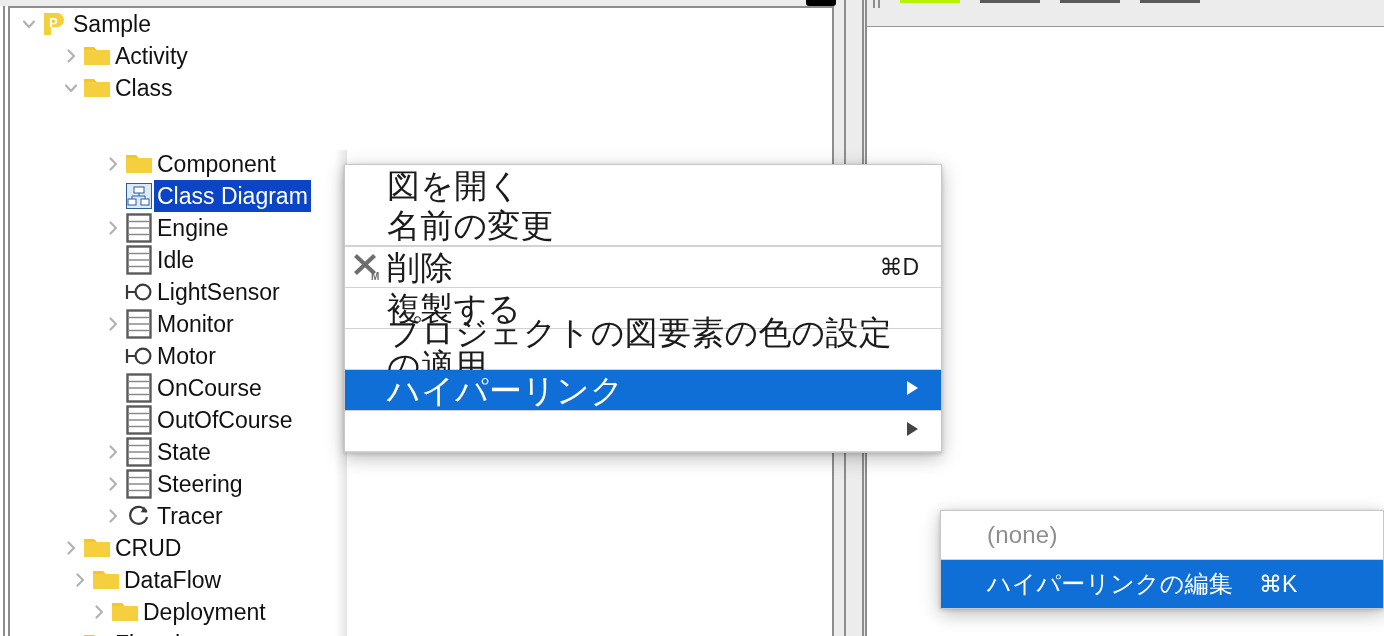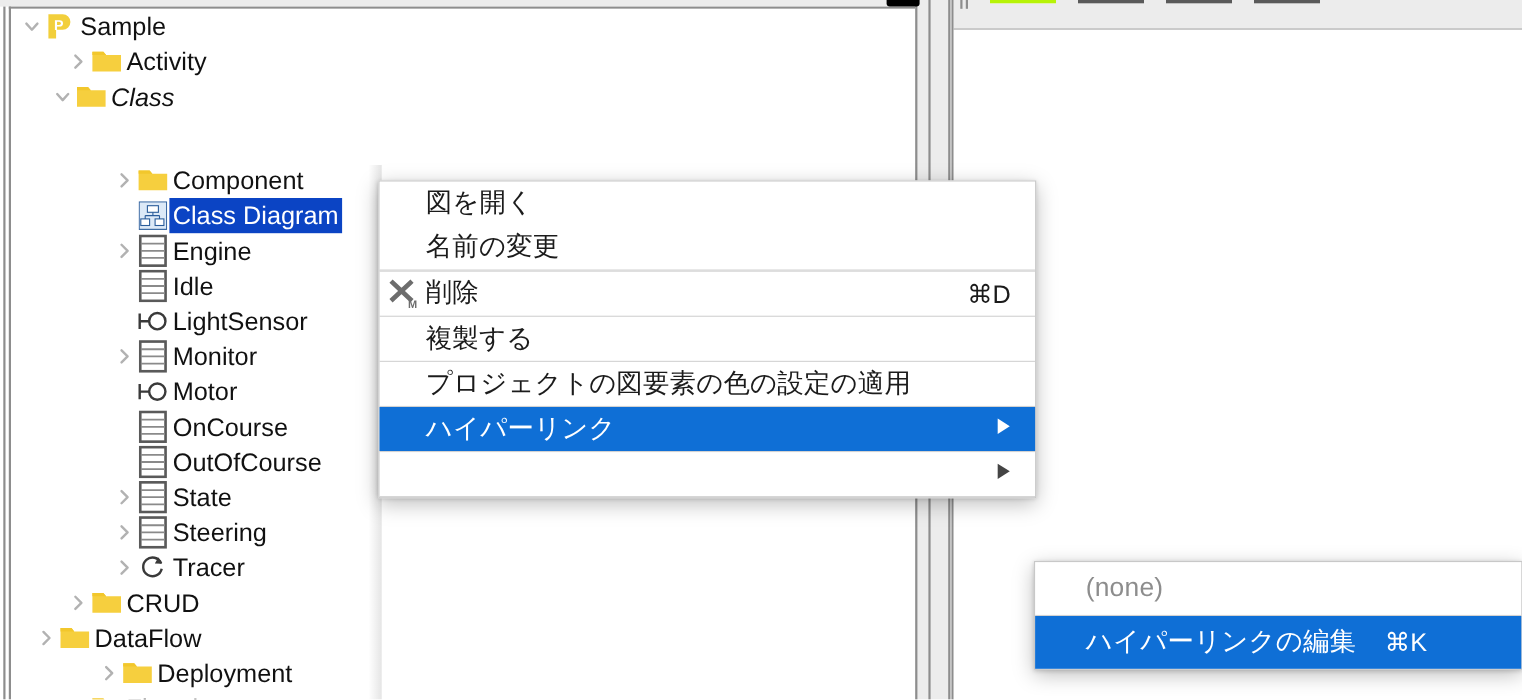--- a/index.html
+++ b/index.html
@@ -79,21 +79,21 @@
     background:#ffffff;
     border:1px solid #c8c8c8;
     box-shadow:0 5px 18px rgba(0,0,0,.26), 0 1px 4px rgba(0,0,0,.18);
     box-sizing:border-box;
     z-index:40;
   }
   .mi{
     position:relative;height:40px;display:flex;align-items:center;
     padding:0 18px 0 42px;box-sizing:border-box;cursor:default;
   }
-  .mi .mtext{font-size:24px;color:#1b1b1b;line-height:1;letter-spacing:.2px;}
+  .mi .mtext{font-size:33px;color:#1b1b1b;line-height:1;letter-spacing:.2px;}
   .mi .maccel{position:absolute;right:22px;font-size:23px;color:#1b1b1b;}
   .mi .msub{position:absolute;right:20px;top:50%;transform:translateY(-50%);}
   .mi .micon{position:absolute;left:8px;top:50%;transform:translateY(-50%);width:28px;height:28px;}
   .mi.hl{background:#0f6fd6;}
   .mi.hl .mtext,.mi.hl .maccel{color:#ffffff;}
   .msep{height:1px;background:#d2d2d2;margin:0;}
 
   
   .sub-menu{
     position:absolute;left:940px;top:510px;width:444px;
@@ -151,21 +151,21 @@
               </span>
             </span>
             <span class="ticon">
               <span style="display: inline-block; line-height: 0;"><svg width="28" height="24" viewBox="0 0 28 24">
                   <path d="M1 3 h10 l2.5 3 H27 v15 H1 Z" fill="#f6cf3e"></path>
                   <path d="M1 3 h10 l2.5 3 H1 Z" fill="#f2c72c"></path>
                 </svg></span>
             </span>
             <span class="tlabel">Activity</span>
           </div>
-          <div class="trow" style="padding-left: 36px; font-style: italic;">
+          <div class="trow" style="padding-left: 50px;">
             <span class="twist">
               <span style="line-height: 0;">
                 <svg width="18" height="18" viewBox="0 0 18 18">
                   <path d="M4 6.5 L9 12 L14 6.5" fill="none" stroke="#b2b2b2" stroke-width="2.2" stroke-linecap="round" stroke-linejoin="round"></path>
                 </svg>
               </span>
             </span>
             <span class="ticon">
               <span style="display: inline-block; line-height: 0;"><svg width="28" height="24" viewBox="0 0 28 24">
                   <path d="M1 3 h10 l2.5 3 H27 v15 H1 Z" fill="#f6cf3e"></path>
@@ -354,21 +354,21 @@
               </span>
             </span>
             <span class="ticon">
               <span style="display: inline-block; line-height: 0;"><svg width="28" height="24" viewBox="0 0 28 24">
                   <path d="M1 3 h10 l2.5 3 H27 v15 H1 Z" fill="#f6cf3e"></path>
                   <path d="M1 3 h10 l2.5 3 H1 Z" fill="#f2c72c"></path>
                 </svg></span>
             </span>
             <span class="tlabel">CRUD</span>
           </div>
-          <div class="trow" style="padding-left: 21px;">
+          <div class="trow" style="padding-left: 21px; margin-left: 38px;">
             <span class="twist">
               <span style="line-height: 0;">
                 <svg width="18" height="18" viewBox="0 0 18 18">
                   <path d="M6.5 3.5 L12 9 L6.5 14.5" fill="none" stroke="#b2b2b2" stroke-width="2.2" stroke-linecap="round" stroke-linejoin="round"></path>
                 </svg>
               </span>
             </span>
             <span class="ticon">
               <span style="display: inline-block; line-height: 0;"><svg width="28" height="24" viewBox="0 0 28 24">
                   <path d="M1 3 h10 l2.5 3 H27 v15 H1 Z" fill="#f6cf3e"></path>

